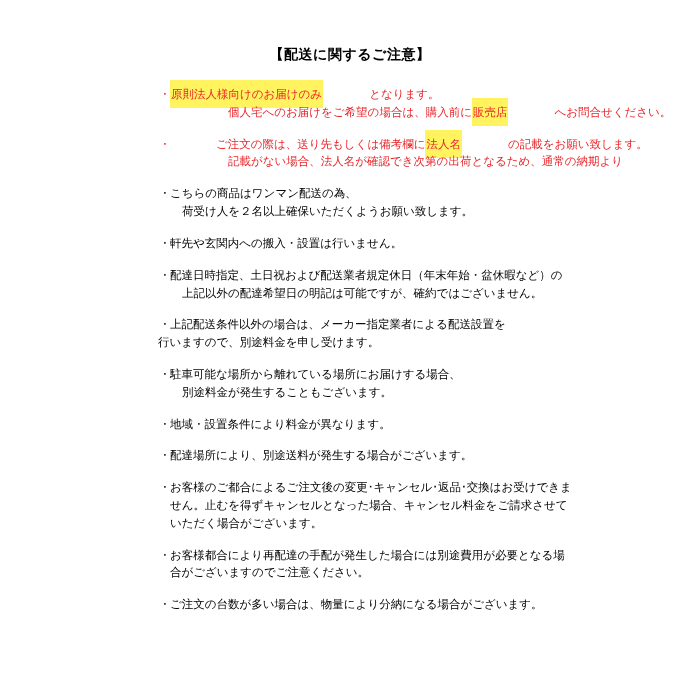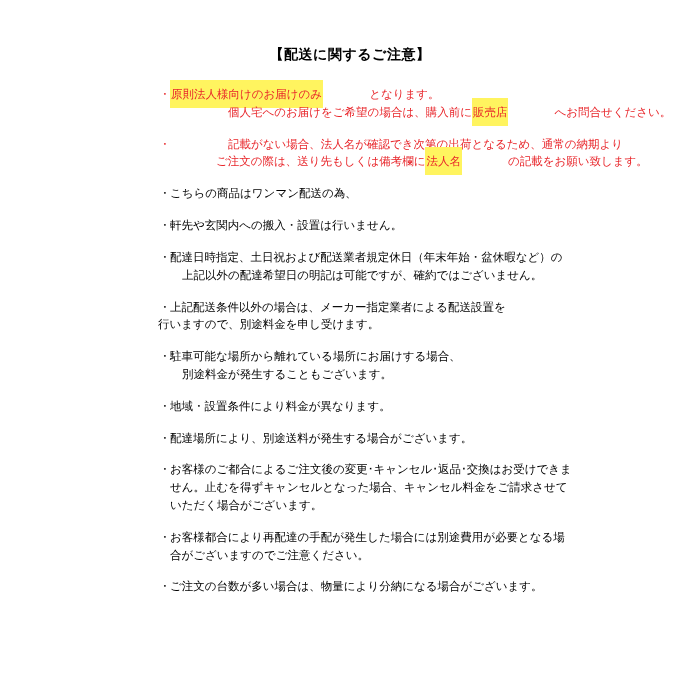--- a/index.html
+++ b/index.html
@@ -82,26 +82,27 @@
 <div class="page">
   <div class="doc-title">【配送に関するご注意】</div>
   <div class="notes">
       <div class="note red">
         <span class="bullet">・</span>
         <span class="line"><span class="hl-red">原則法人様向けのお届けのみ</span><span class="red-txt">となります。</span></span>
         <span class="line indent-1"><span class="red-txt">個人宅へのお届けをご希望の場合は、購入前に</span><span class="hl-red">販売店</span><span class="red-txt">へお問合せください。</span></span>
       </div>
       <div class="note red">
         <span class="bullet">・</span>
+        <span class="line"><span class="red-txt">ご注文の際は、送り先もしくは備考欄に</span><span class="hl-red">法人名</span><span class="red-txt">の記載をお願い致します。</span></span>
         <span class="line indent-1"><span class="red-txt">記載がない場合、法人名が確認でき次第の出荷となるため、通常の納期より</span></span>
-        <span class="line"><span class="red-txt">ご注文の際は、送り先もしくは備考欄に</span><span class="hl-red">法人名</span><span class="red-txt">の記載をお願い致します。</span></span>
       </div>
       <div class="note">
         <span class="bullet">・</span>
         <span class="line"><span class="blk">こちらの商品はワンマン配送の為、</span></span>
+        <span class="line indent-1"><span class="blk">荷受け人を２名以上確保いただくようお願い致します。</span></span>
       </div>
       <div class="note">
         <span class="bullet">・</span>
         <span class="line"><span class="blk">軒先や玄関内への搬入・設置は行いません。</span></span>
       </div>
       <div class="note">
         <span class="bullet">・</span>
         <span class="line"><span class="blk">配達日時指定、土日祝および配送業者規定休日（年末年始・盆休暇など）の</span></span>
         <span class="line indent-1"><span class="blk">上記以外の配達希望日の明記は可能ですが、確約ではございません。</span></span>
       </div>

